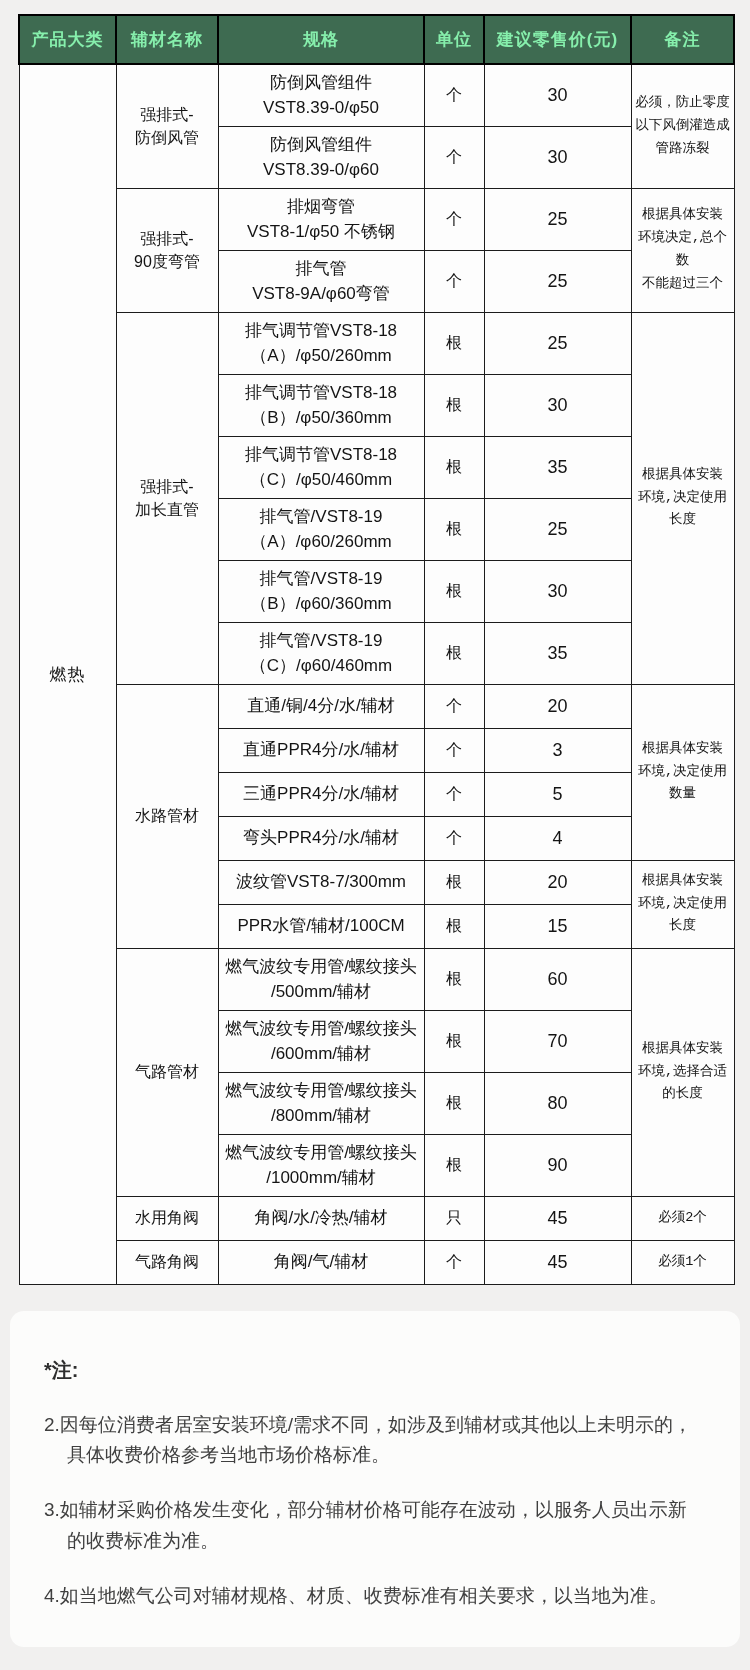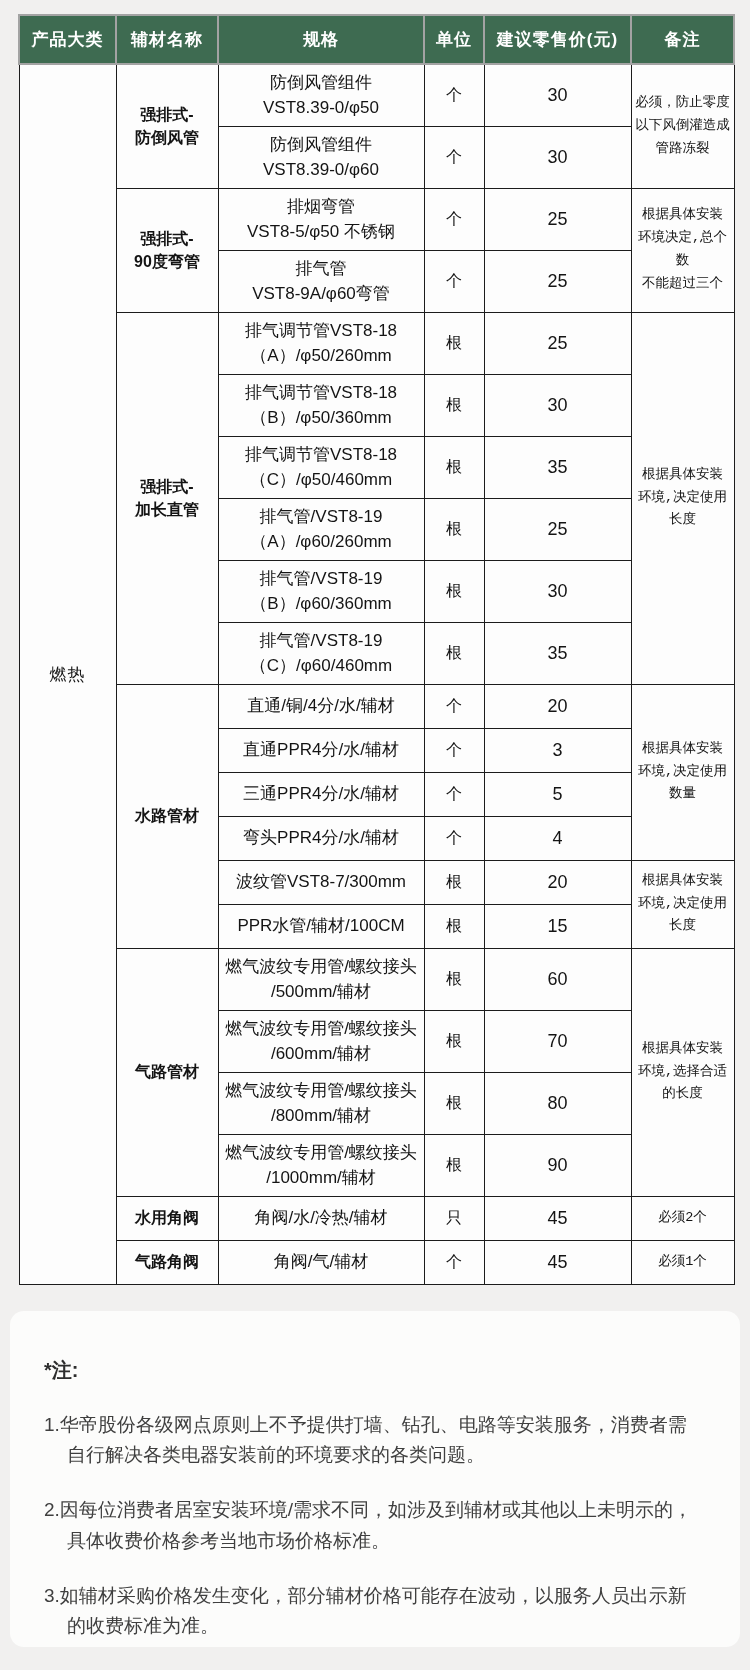--- a/index.html
+++ b/index.html
@@ -13,44 +13,44 @@
 
   table.price-table {
     border-collapse: collapse;
     table-layout: fixed;
     width: 715px;
     margin: 14px 0 0 18px;
     background: transparent;
   }
   table.price-table th {
     background: #3e6b51;
-    color: #ffffff;
+    color: #86efac;
     font-size: 17px;
     font-weight: bold;
-    border: 2px solid #a3a3a3;
+    border: 2px solid #000000;
     padding: 12px 2px;
     letter-spacing: 1px;
   }
   table.price-table td {
     border: 1px solid #1c1c1c;
     background: #fdfdfd;
     color: #141414;
     text-align: center;
     vertical-align: middle;
     white-space: pre-line;
     padding: 2px 2px;
   }
   td.cat {
     background: #ccd6d2;
     border: 0;
     font-size: 17px;
     font-weight: normal;
     letter-spacing: 1px;
   }
-  td.gname { font-size: 16px; font-weight: 700; line-height: 1.45; }
+  td.gname { font-size: 16px; font-weight: 400; line-height: 1.45; }
   td.spec  { font-size: 17px; line-height: 1.5; }
   td.unit  { font-size: 16px; }
   td.price { font-size: 18px; }
   td.note  { font-size: 13.5px; line-height: 1.7; color: #222; padding: 4px 2px; font-family: Liberation Mono, monospace; }
   tr.tall  { height: 62px; }
   tr.short { height: 44px; }
 
   .footnotes-card {
     margin: 26px 10px 0 10px;
     background: #fcfcfb;
@@ -112,21 +112,21 @@
       <tr class="tall">
         <td class="spec">防倒风管组件
 VST8.39-0/φ60</td>
         <td class="unit">个</td>
         <td class="price">30</td>
       </tr>
       <tr class="tall">
         <td class="gname" rowspan="2">强排式-
 90度弯管</td>
         <td class="spec">排烟弯管
-VST8-5/φ50 不锈钢</td>
+VST8-1/φ50 不锈钢</td>
         <td class="unit">个</td>
         <td class="price">25</td>
         <td class="note" rowspan="2">根据具体安装
 环境决定,总个数
 不能超过三个</td>
       </tr>
       <tr class="tall">
         <td class="spec">排气管
 VST8-9A/φ60弯管</td>
         <td class="unit">个</td>
@@ -251,18 +251,17 @@
         <td class="unit">个</td>
         <td class="price">45</td>
         <td class="note">必须1个</td>
       </tr>
     </tbody>
 </table>
 
 <div class="footnotes-card">
   <p class="fn-title">*注:</p>
   <div id="fn-list">
-      <p class="fn-item">1.华帝股份各级网点原则上不予提供打墙、钻孔、电路等安装服务，消费者需自行解决各类电器安装前的环境要求的各类问题。</p>
       <p class="fn-item">2.因每位消费者居室安装环境/需求不同，如涉及到辅材或其他以上未明示的，具体收费价格参考当地市场价格标准。</p>
       <p class="fn-item">3.如辅材采购价格发生变化，部分辅材价格可能存在波动，以服务人员出示新的收费标准为准。</p>
       <p class="fn-item">4.如当地燃气公司对辅材规格、材质、收费标准有相关要求，以当地为准。</p>
     </div>
 </div>
 
 </body></html>

